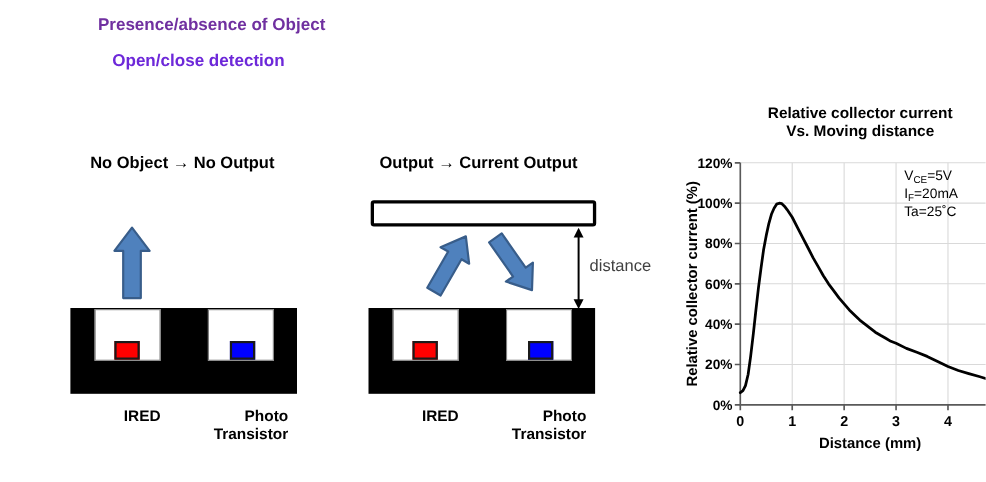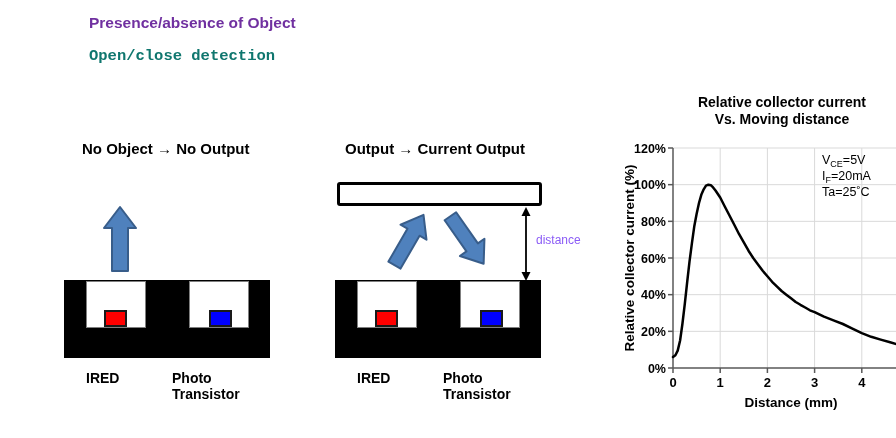--- a/index.html
+++ b/index.html
@@ -8,39 +8,39 @@
     font-family:"Liberation Sans","DejaVu Sans",sans-serif; overflow:hidden;margin-left:32px;
   }
   .abs{position:absolute;}
   .hdr{font-weight:bold; font-size:15.5px; color:#7030A0; white-space:nowrap;}
   .dg-title{font-weight:bold; font-size:15px; color:#000; white-space:nowrap;text-align:right;}
   .housing{position:absolute; width:206px; height:78px; background:#000;}
   .cavity{position:absolute; top:1px; width:60px; height:47px; background:#fff; border:1px solid #7f7f7f; box-sizing:border-box;}
   .chip{position:absolute; bottom:0; width:23px; height:17px; border:2px solid #1a1a1a; box-sizing:border-box;}
   .chip-red{left:17px; background:#FF0000;}
   .chip-blue{left:19px; background:#0000FF;}
-  .part-label{position:absolute; font-weight:bold; font-size:14px; color:#000; text-align:left; line-height:16px;}
+  .part-label{position:absolute; font-weight:bold; font-size:14px; color:#000; text-align:right; line-height:16px;}
   .object-bar{position:absolute; left:305px; top:182px; width:205px; height:24px; background:#fff; border:3px solid #000; border-radius:3px; box-sizing:border-box;}
-  .distance-label{position:absolute; left:504px; top:233px; font-size:12px; color:#8b5cf6;}
+  .distance-label{position:absolute; left:504px; top:233px; font-size:15px; color:#404040;}
   .block-arrow polygon{fill:#4F81BD; stroke:#385D8A; stroke-width:2; stroke-linejoin:round;}
   
   #chart-svg text{fill:#000;}
   #chart-svg .ct{font-weight:bold; font-size:14px;}
   #chart-svg .ytick{font-weight:bold; font-size:12.5px;}
   #chart-svg .xtick{font-weight:bold; font-size:13px;}
   #chart-svg .axlab{font-weight:bold; font-size:13.5px;}
   #chart-svg .ann{font-size:12.5px;}
 </style>
 </head>
 <body>
 
 <div class="slide">
 
   <div class="abs hdr" style="left: 57px; top: 14px; color: rgb(112, 48, 160);">Presence/absence of Object</div>
-  <div class="abs hdr" style="left: 57px; top: 47px; color: #0f766e; font-family: Liberation Mono, monospace;">Open/close detection</div>
+  <div class="abs hdr" style="left: 70px; top: 47px; color: #6d28d9;">Open/close detection</div>
 
   <div class="abs dg-title" style="left:50px; top:140px;">No Object → No Output</div>
 
   <svg class="abs block-arrow" style="left:66px; top:205px;" width="44" height="68">
     <polygon points="22,2 38,23 30,23 30,66 14,66 14,23 6,23" fill="#4F81BD" stroke="#385D8A"></polygon>
   </svg>
 
   <div class="housing" style="left: 32px; top: 280px; background: rgb(0, 0, 0);">
     <div class="cavity" style="left:22px;">
       <div class="chip chip-red" style="background: rgb(255, 0, 0);"></div>

